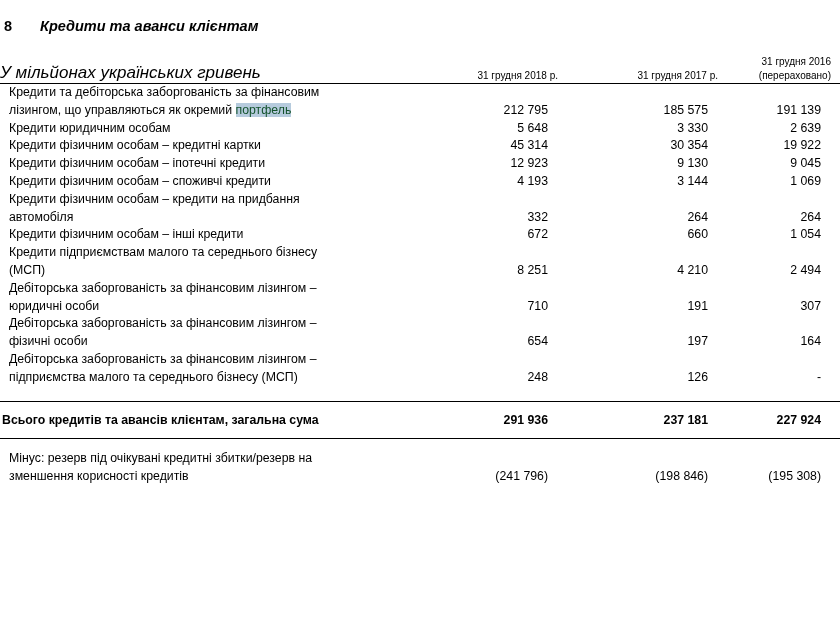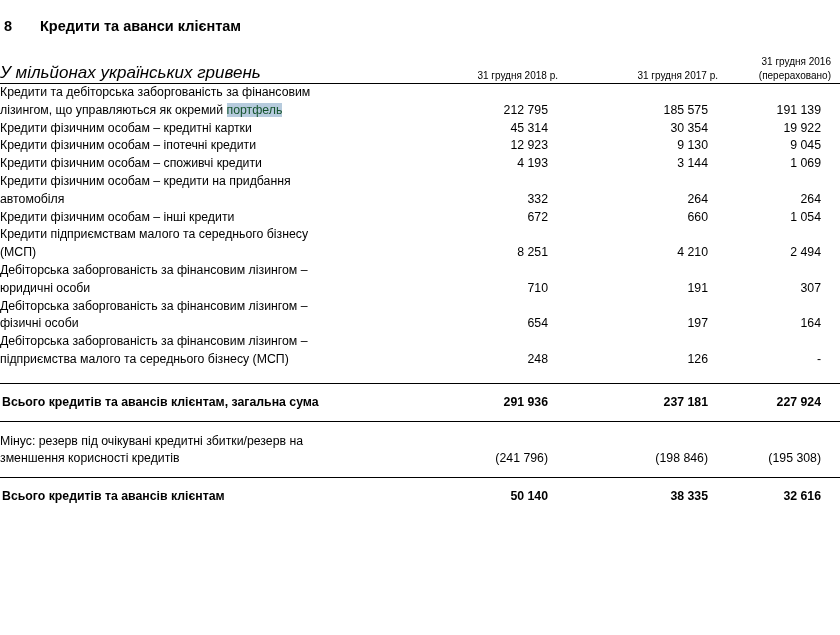--- a/index.html
+++ b/index.html
@@ -35,20 +35,21 @@
     font-size: 14.5px;
   }
   .note-number {
     width: 40px;
     flex: 0 0 40px;
     padding-left: 4px;
     box-sizing: border-box;
   }
   .note-title {
     flex: 1 1 auto;
+    font-style: italic;
   }
 
   
   table.fin {
     position: absolute;
     top: 55px;
     left: 0;
     width: 840px;
     border-collapse: collapse;
     font-size: 12.3px;
@@ -86,21 +87,21 @@
   }
   .hdr-col.last { padding-right: 9px; }
 
   thead tr.head-row > * {
     border-bottom: 1.3px solid #000;
   }
 
   
   tbody td.label {
     text-align: left;
-    padding-left: 0;
+    padding-left: 9px;
     line-height: 17.8px;
     padding-top: 0;
     padding-bottom: 0;
     white-space: pre-line;
   }
   tbody td.val {
     text-align: right;
     padding-right: 10px;
     line-height: 17.8px;
     white-space: nowrap;
@@ -170,20 +171,26 @@
     <tbody>
 
       <tr>
         <td class="label"><span>Кредити та дебіторська заборгованість за фінансовим
  лізингом, що управляються як окремий </span><span class="selection">портфель</span></td>
         <td class="val">212 795</td>
         <td class="val">185 575</td>
         <td class="val last">191 139</td>
       </tr>
 
+      <tr>
+        <td class="label">Кредити юридичним особам</td>
+        <td class="val">5 648</td>
+        <td class="val">3 330</td>
+        <td class="val last">2 639</td>
+      </tr>
 
       <tr>
         <td class="label">Кредити фізичним особам – кредитні картки</td>
         <td class="val">45 314</td>
         <td class="val">30 354</td>
         <td class="val last">19 922</td>
       </tr>
 
       <tr>
         <td class="label">Кредити фізичним особам – іпотечні кредити</td>
@@ -276,23 +283,17 @@
         <td class="val last">(195 308)</td>
       </tr>
 
       <tr class="rule-pad">
         <td></td>
         <td></td>
         <td></td>
         <td></td>
       </tr>
 
-      <tr class="total rule-top">
-        <td class="label">Всього кредитів та авансів клієнтам</td>
-        <td class="val">50 140</td>
-        <td class="val">38 335</td>
-        <td class="val last">32 616</td>
-      </tr>
 
     </tbody>
   </table>
 
 </div>
 
 </body></html>

